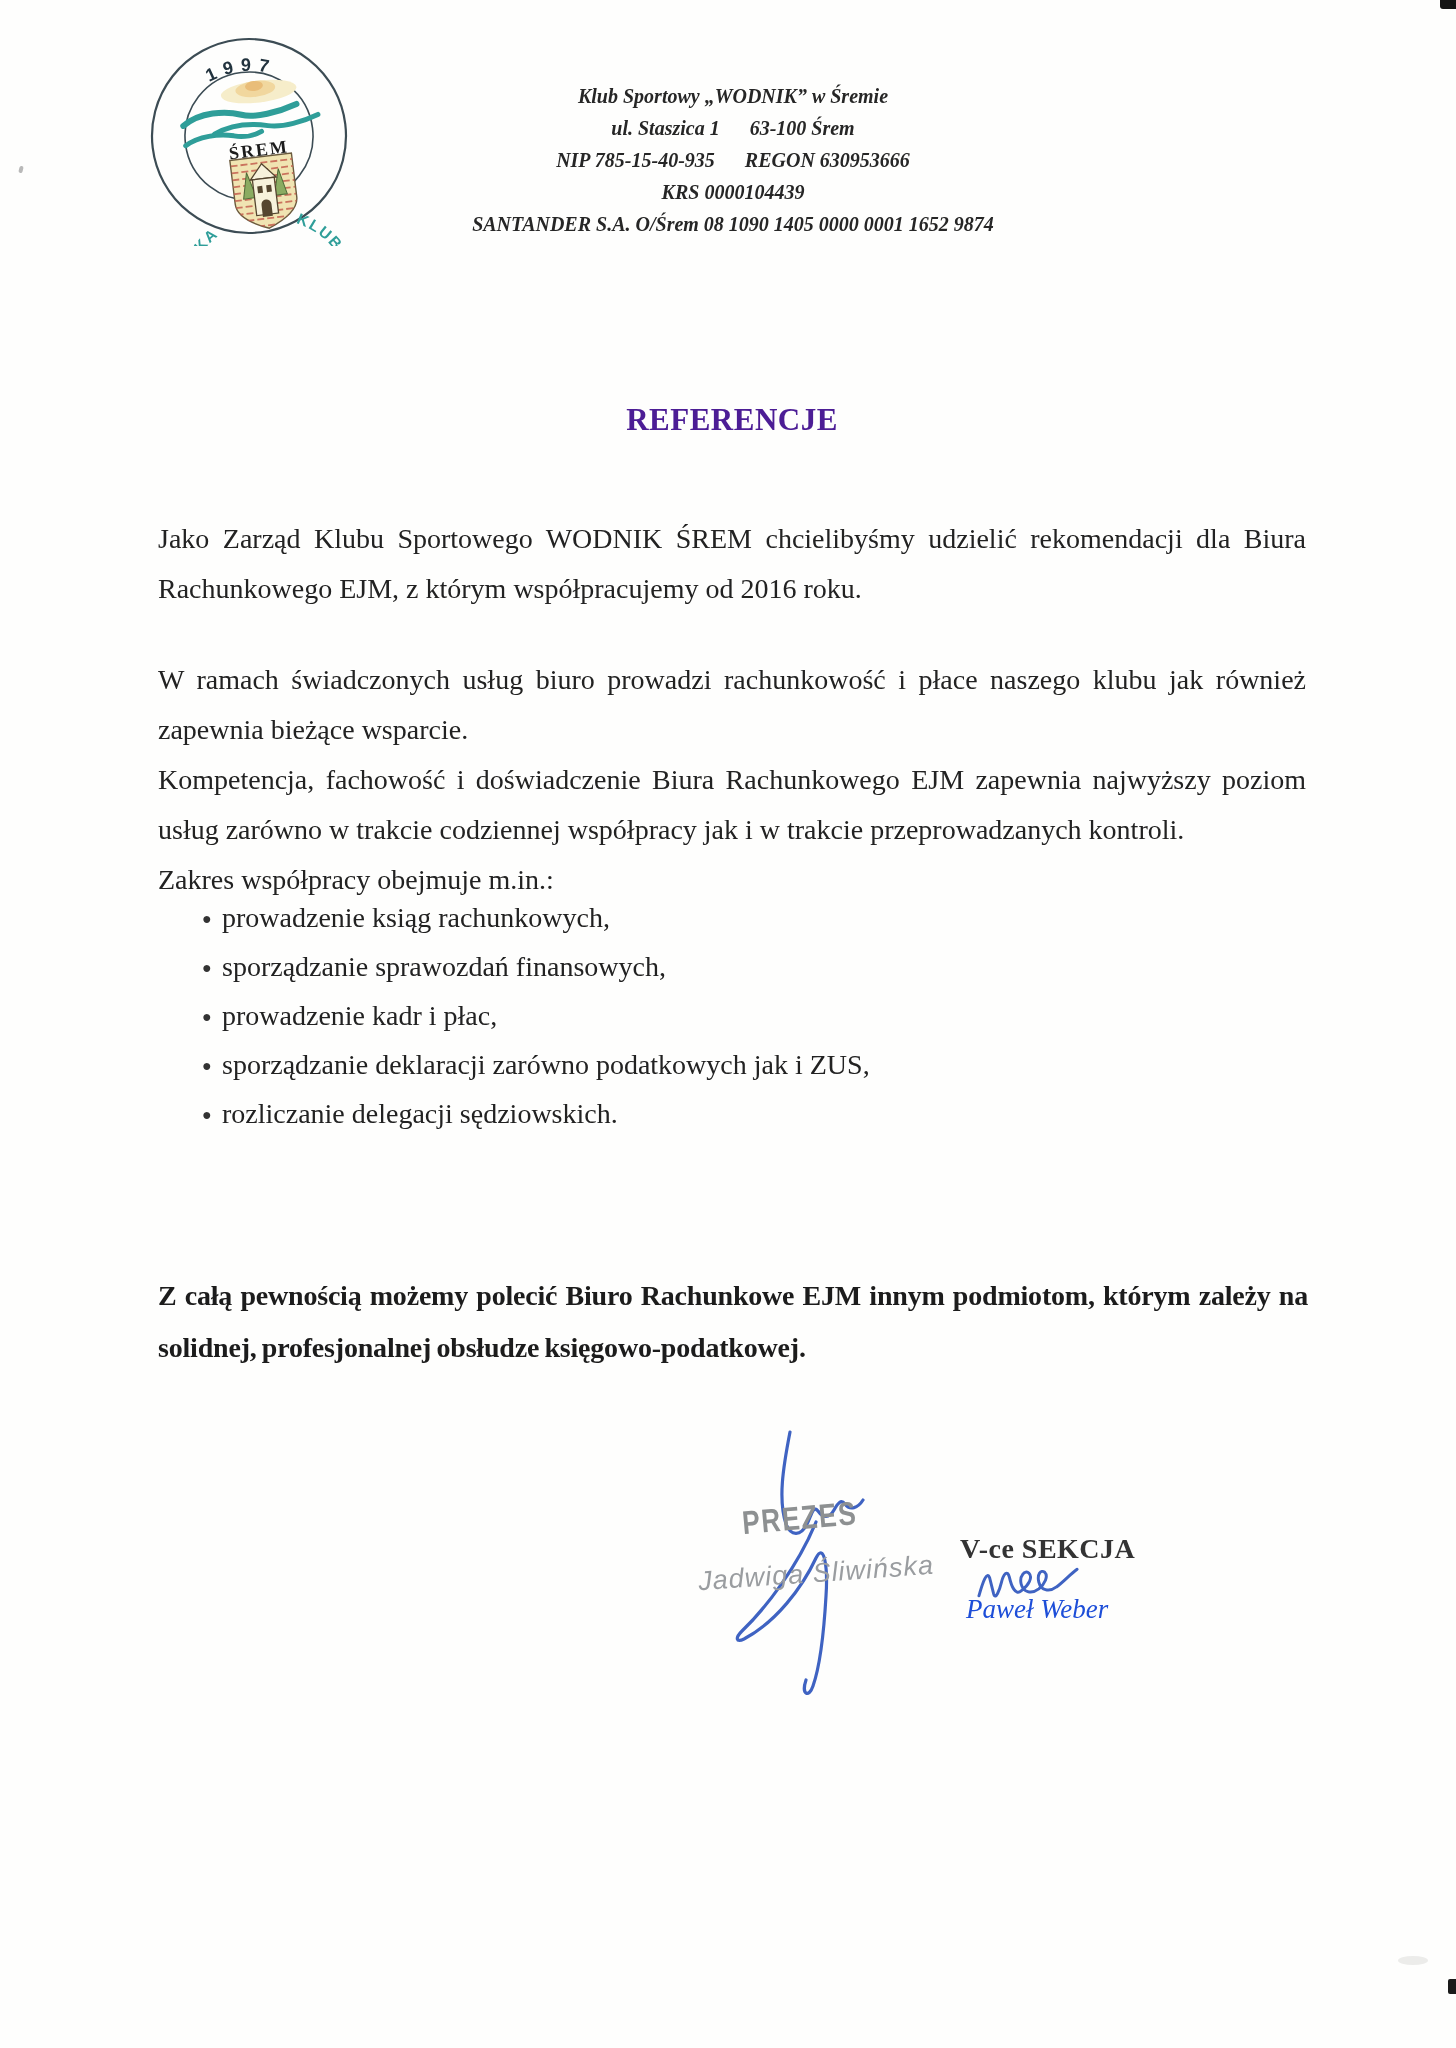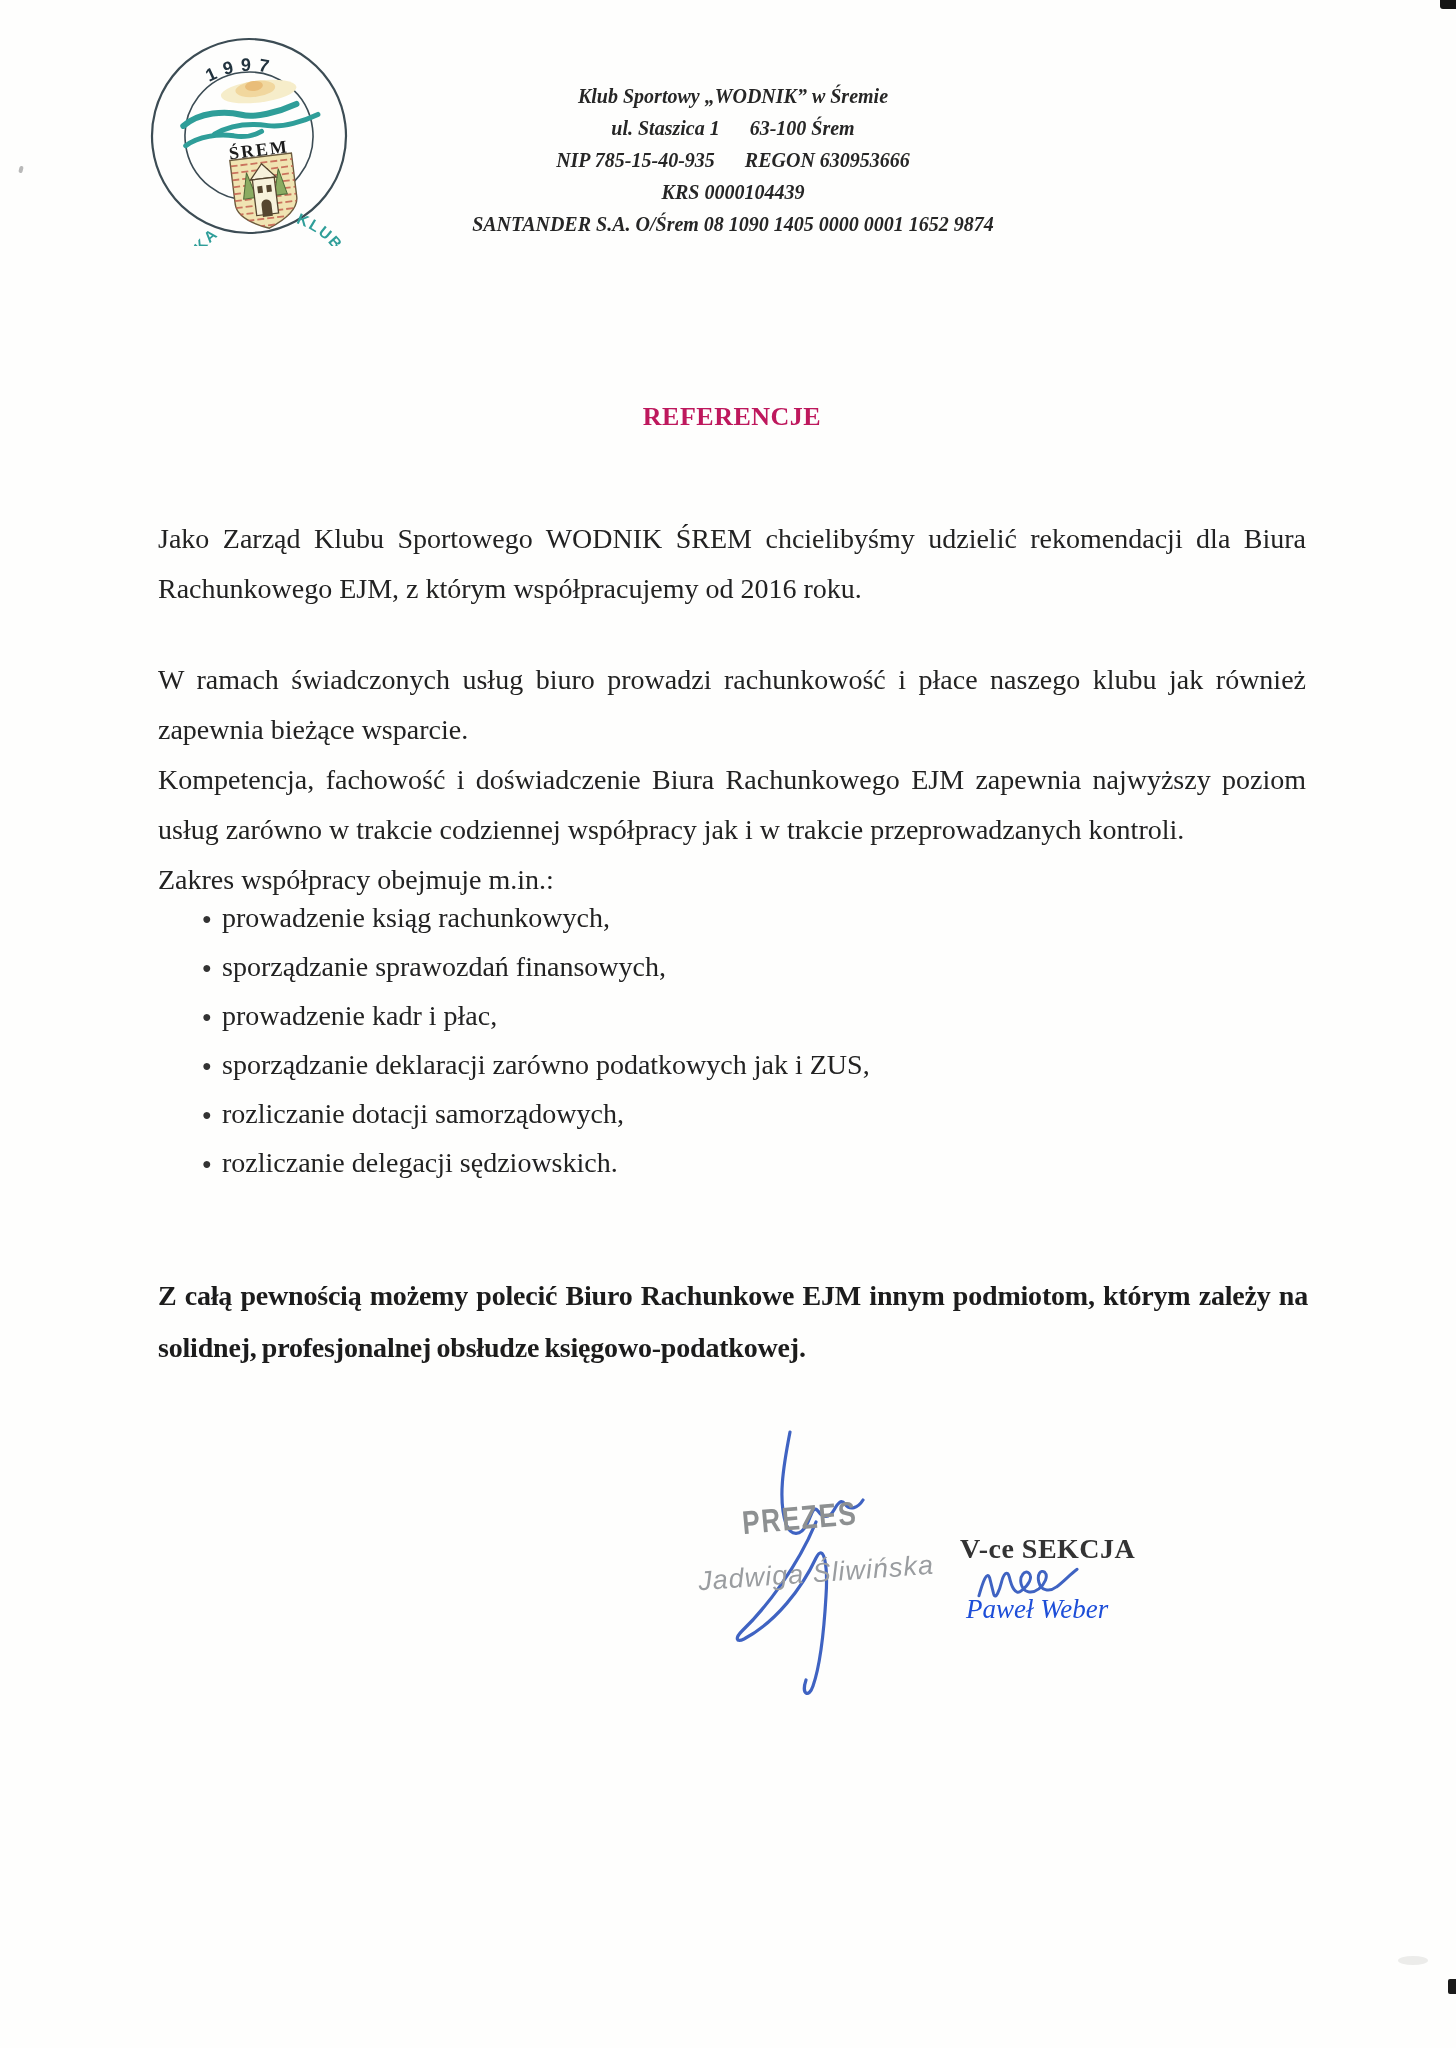--- a/index.html
+++ b/index.html
@@ -8,21 +8,21 @@
 
   
   .letterhead{position:absolute;left:283px;top:80px;width:900px;text-align:center;
               font-weight:bold;font-style:italic;font-size:20px;line-height:32px;color:#262626;}
   .letterhead div{white-space:pre;}
 
   .logo-svg{position:absolute;left:139px;top:26px;}
 
   
   .doc-title{position:absolute;left:158px;top:402px;width:1148px;text-align:center;
-             font-weight:bold;font-size:26px;letter-spacing:0.5px;color:#be185d;}
+             font-weight:bold;font-size:31px;letter-spacing:0.5px;color:#4c1d95;}
 
   
   .para{position:absolute;left:158px;width:1148px;font-size:28px;line-height:50px;
         text-align:justify;color:#222;}
   .p1{top:514px;}
   .pblock{top:655px;}
   .pblock p{margin:0;}
   .bullets{position:absolute;left:158px;top:894px;width:1100px;margin:0;padding:0;
            list-style:none;font-size:28px;color:#222;}
   .bullets li{position:relative;padding-left:64px;line-height:48px;margin-bottom:1px;}
@@ -134,21 +134,20 @@
     <p>W ramach świadczonych usług biuro prowadzi rachunkowość i płace naszego klubu jak również zapewnia bieżące wsparcie.</p>
     <p>Kompetencja, fachowość i doświadczenie Biura Rachunkowego EJM zapewnia najwyższy poziom usług zarówno w trakcie codziennej współpracy jak i w trakcie przeprowadzanych kontroli.</p>
     <p>Zakres współpracy obejmuje m.in.:</p>
   </div>
 
   <ul class="bullets">
     <li>prowadzenie ksiąg rachunkowych,</li>
     <li>sporządzanie sprawozdań finansowych,</li>
     <li>prowadzenie kadr i płac,</li>
     <li>sporządzanie deklaracji zarówno podatkowych jak i ZUS,</li>
-    <li>rozliczanie dotacji samorządowych,</li>
     <li>rozliczanie delegacji sędziowskich.</li>
   </ul>
 
   <div class="para closing">Z całą pewnością możemy polecić Biuro Rachunkowe EJM innym podmiotom, którym zależy na solidnej, profesjonalnej obsłudze księgowo-podatkowej.</div>
 
   <svg class="sig-left" width="145" height="280" viewBox="0 0 145 280">
     <g fill="none" stroke="#3f63c2" stroke-width="3.2" stroke-linecap="round" stroke-linejoin="round">
       <path d="M62 6 C55 42 50 74 58 98 C63 111 73 110 79 98 C84 88 85 79 90 85 C95 92 101 93 106 84 C110 77 113 73 117 78 C122 85 130 82 135 74"></path>
       <path d="M88 96 C70 140 38 182 14 205 C7 212 8 217 16 213 C48 196 74 162 88 132 C96 116 100 140 98 170 C96 205 92 240 85 260 C81 272 73 269 78 254"></path>
     </g>

